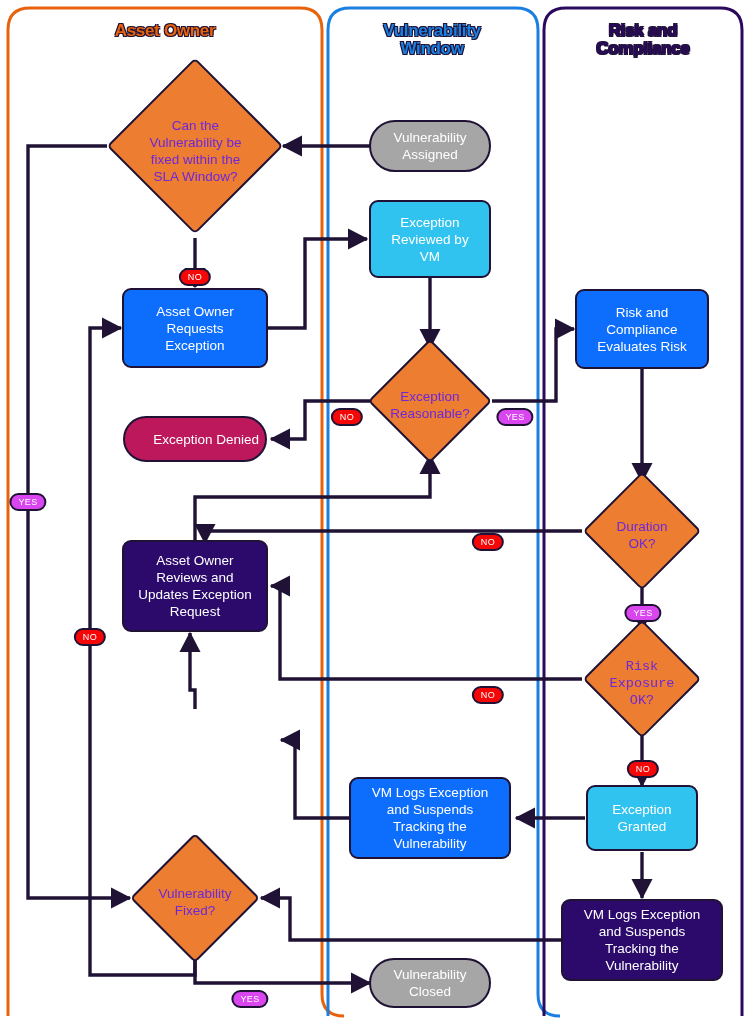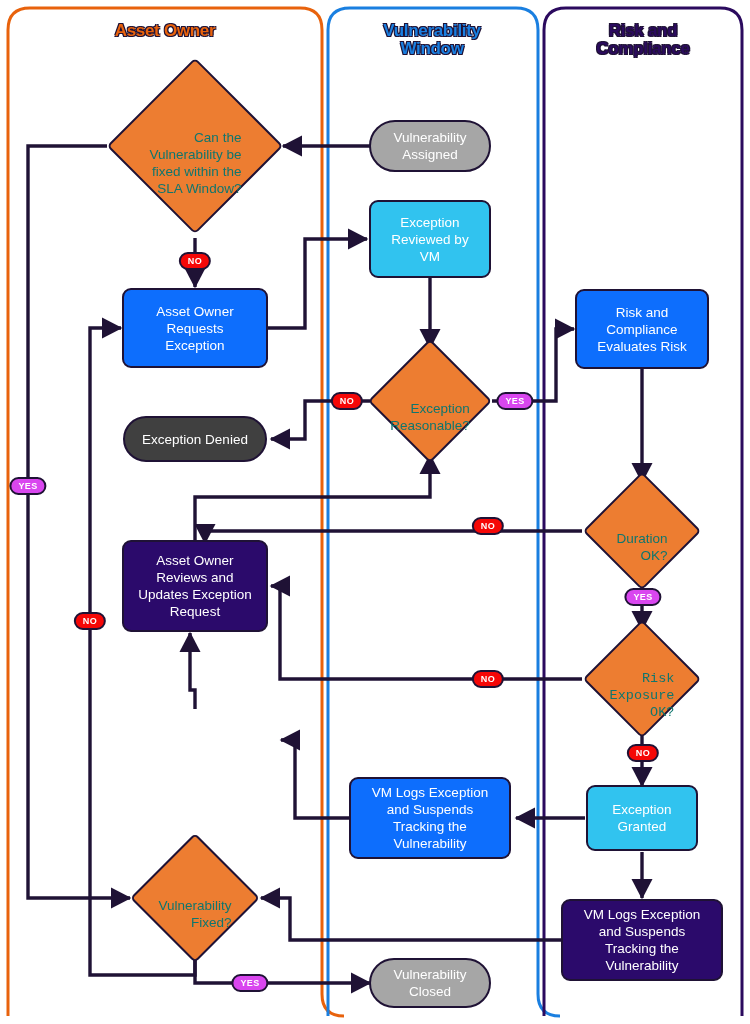--- a/index.html
+++ b/index.html
@@ -17,29 +17,29 @@
     text-align:center;color:#ffffff;font-size:13.5px;line-height:17px;
     box-sizing:border-box;transform:translate(-50%,-50%);
     padding:2px 6px;
   }
   .rect{border:2px solid #1f1235;border-radius:9px;}
   .stadium{border:2px solid #1f1235;border-radius:999px;}
   .diamond-wrap{position:absolute;transform:translate(-50%,-50%);}
   .diamond-shape{position:absolute;left:0;top:0;width:100%;height:100%;
     background:#ed7d31;border:2px solid #1f1235;
     transform:rotate(45deg);border-radius:5px;box-sizing:border-box;}
-  .diamond-label{position:absolute;left:0;top:16px;width:100%;height:100%;
-    display:flex;align-items:center;justify-content:center;text-align:right;
-    color:#0f766e;font-size:13.5px;line-height:17px;}
+  .diamond-label{position:absolute;left:0;top:4px;width:100%;height:100%;
+    display:flex;align-items:center;justify-content:center;text-align:center;
+    color:#6d28d9;font-size:13.5px;line-height:17px;}
   .pill{
     position:absolute;transform:translate(-50%,-50%);
     display:flex;align-items:center;justify-content:center;
-    color:#ffffff;font-size:9px;font-weight:bold;letter-spacing:0.4px;
+    color:#ffffff;font-size:9px;font-weight:normal;letter-spacing:0.4px;
     border:2px solid #1f1235;border-radius:999px;
-    height:18px;box-sizing:border-box;padding:0 7px;
+    height:18px;box-sizing:border-box;padding:0 7px;margin-top:16px;
   }
   .pill.yes{background:#d946ef;}
   .pill.no{background:#f50707;}
 </style>
 </head>
 <body>
 
 <div id="stage">
 
   <svg class="layer">
@@ -128,21 +128,21 @@
 
   <div class="node rect" style="left:430px;top:239px;width:122px;height:78px;background:#31c3ef;">
     <span>Exception<br>Reviewed by<br>VM</span>
   </div>
 
   <div class="diamond-wrap" style="left:430px;top:401px;width:88px;height:88px;">
     <div class="diamond-shape"></div>
     <div class="diamond-label" style="width:120px;left:-16px;">Exception<br>Reasonable?</div>
   </div>
 
-  <div class="node stadium" style="left:195px;top:439px;width:144px;height:46px;background:#404040;">
+  <div class="node stadium" style="left:195px;top:439px;width:144px;height:46px;background:#be185d;justify-content:flex-end;">
     <span>Exception Denied</span>
   </div>
 
   <div class="node rect" style="left:642px;top:329px;width:134px;height:80px;background:#0d6efd;">
     <span>Risk and<br>Compliance<br>Evaluates Risk</span>
   </div>
 
   <div class="diamond-wrap" style="left:642px;top:531px;width:84px;height:84px;">
     <div class="diamond-shape"></div>
     <div class="diamond-label" style="width:108px;left:-12px;">Duration<br>OK?</div>

